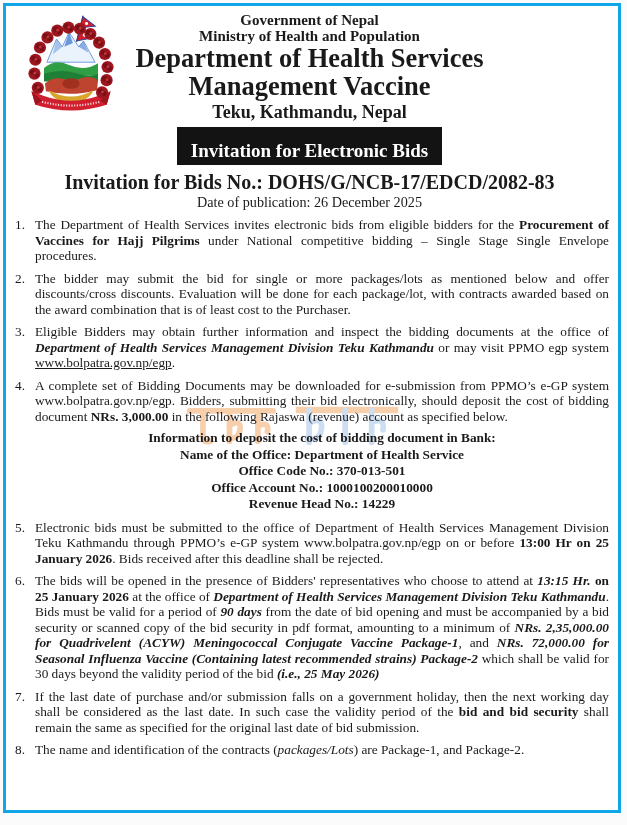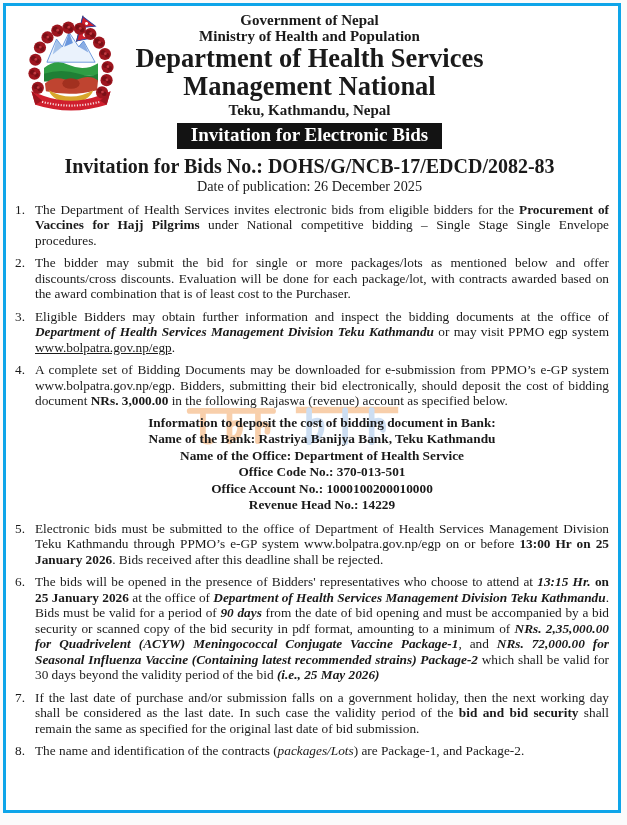--- a/index.html
+++ b/index.html
@@ -8,24 +8,24 @@
   .frame{position:absolute;left:3px;top:3px;width:618px;height:810px;
          border:3px solid #0ea5e9;box-sizing:border-box;background:#fff;overflow:hidden;}
   .wm{position:absolute;left:178px;top:396px;width:218px;height:52px;
       opacity:.5;z-index:0;pointer-events:none;}
   .content{position:relative;z-index:1;padding:3px 9px 0 4px;}
   .hdr{text-align:center;position:relative;margin-top:3px;}
   .emblem{position:absolute;left:12px;top:2px;width:98px;height:108px;}
   .gov{font-size:15px;font-weight:bold;line-height:1.08;}
   .ministry{font-size:15px;font-weight:bold;line-height:1.12;}
   .dept{font-size:26.5px;font-weight:bold;line-height:1.04;}
-  .teku{font-size:15px;font-weight:bold;line-height:1.15;margin-top:2px;}
+  .teku{font-size:18px;font-weight:bold;line-height:1.15;margin-top:2px;}
   .banner-wrap{margin-top:4px;}
   .banner{display:inline-block;background:#131313;color:#ffffff;
-          font-size:19px;font-weight:bold;padding:2px 14px 3px 14px;line-height:1.1;}
+          font-size:19px;font-weight:bold;padding:14px 14px 3px 14px;line-height:1.1;}
   .bidsno{font-size:20px;font-weight:bold;margin-top:6px;line-height:1.1;}
   .pubdate{font-size:14.2px;margin-top:2px;line-height:1.1;}
   .items{margin-top:7px;font-size:13.3px;line-height:15.5px;}
   .item{display:flex;margin-bottom:7px;}
   .num{flex:none;width:25px;padding-left:5px;box-sizing:border-box;}
   .txt{flex:1;text-align:justify;}
   .r{font-weight:normal;}
   .b{font-weight:bold;}
   .i{font-style:italic;}
   .bi{font-weight:bold;font-style:italic;}
@@ -108,21 +108,21 @@
           <use href="#rose" x="79.1" y="29.7"></use>
         <use href="#rose" x="85.2" y="41.5"></use>
           <use href="#rose" x="87.9" y="55"></use>
         <use href="#rose" x="86.9" y="68.6"></use>
           <use href="#rose" x="82.2" y="81.3"></use>
       </svg>
 
       <div class="gov">Government of Nepal</div>
       <div class="ministry">Ministry of Health and Population</div>
       <div class="dept">Department of Health Services</div>
-      <div class="dept">Management National</div>
+      <div class="dept">Management Vaccine</div>
       <div class="teku">Teku, Kathmandu, Nepal</div>
       <div class="banner-wrap">
         <span class="banner">Invitation for Electronic Bids</span>
       </div>
       <div class="bidsno">Invitation for Bids No.: DOHS/G/NCB-17/EDCD/2082-83</div>
       <div class="pubdate">Date of publication: 26 December 2025</div>
     </div>
 
     <div class="items">
         <div class="item">
@@ -134,21 +134,20 @@
           <div class="txt"><span class="r">The bidder may submit the bid for single or more packages/lots as mentioned below and offer discounts/cross discounts. Evaluation will be done for each package/lot, with contracts awarded based on the award combination that is of least cost to the Purchaser.</span></div>
         </div>
         <div class="item">
           <span class="num">3.</span>
           <div class="txt"><span class="r">Eligible Bidders may obtain further information and inspect the bidding documents at the office of </span><span class="bi">Department of Health Services Management Division Teku Kathmandu</span><span class="r"> or may visit PPMO egp system </span><span class="u">www.bolpatra.gov.np/egp</span><span class="r">.</span></div>
         </div>
         <div class="item">
           <span class="num">4.</span>
           <div class="txt"><span class="r">A complete set of Bidding Documents may be downloaded for e-submission from PPMO’s e-GP system www.bolpatra.gov.np/egp. Bidders, submitting their bid electronically, should deposit the cost of bidding document </span><span class="b">NRs. 3,000.00</span><span class="r"> in the following Rajaswa (revenue) account as specified below.</span><div class="bank">
               <div>Information to deposit the cost of bidding document in Bank:</div>
-              <div>Name of the Bank: Rastriya Banijya Bank, Teku Kathmandu</div>
               <div>Name of the Office: Department of Health Service</div>
               <div>Office Code No.: 370-013-501</div>
               <div>Office Account No.: 1000100200010000</div>
               <div>Revenue Head No.: 14229</div>
             </div></div>
         </div>
         <div class="item">
           <span class="num">5.</span>
           <div class="txt"><span class="r">Electronic bids must be submitted to the office of Department of Health Services Management Division Teku Kathmandu through PPMO’s e-GP system www.bolpatra.gov.np/egp on or before </span><span class="b">13:00 Hr on 25 January 2026</span><span class="r">. Bids received after this deadline shall be rejected.</span></div>
         </div>

